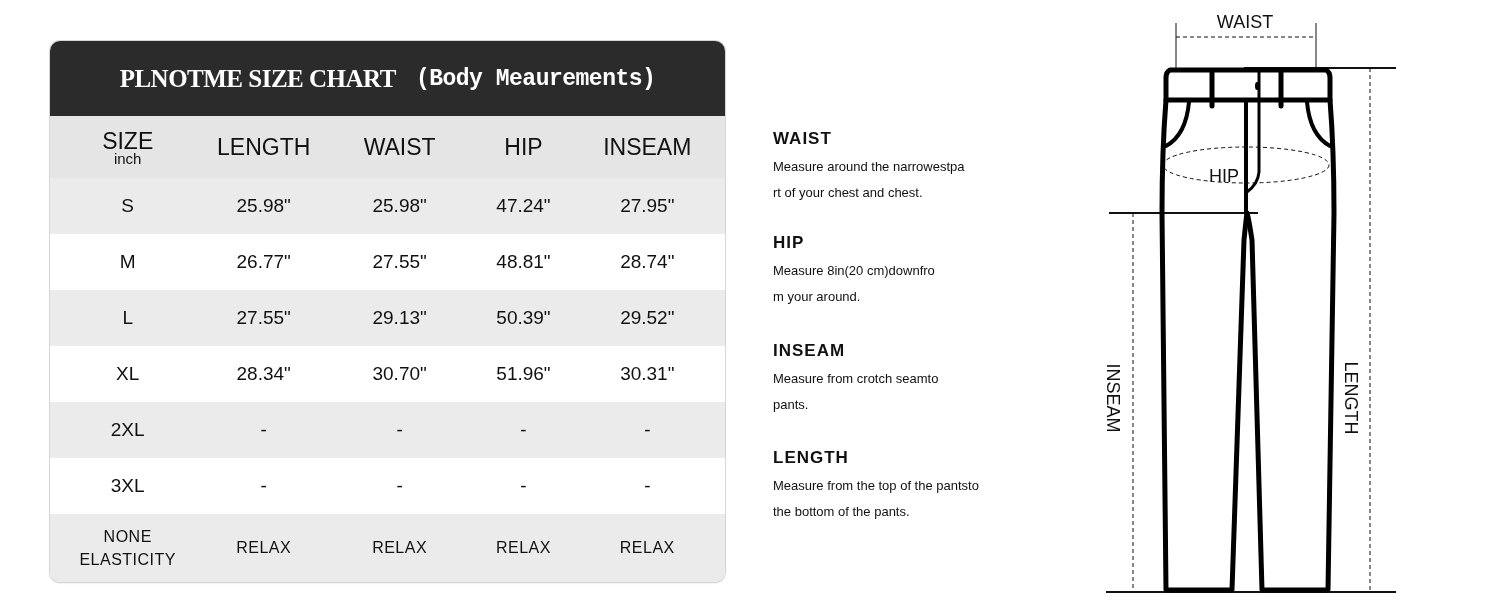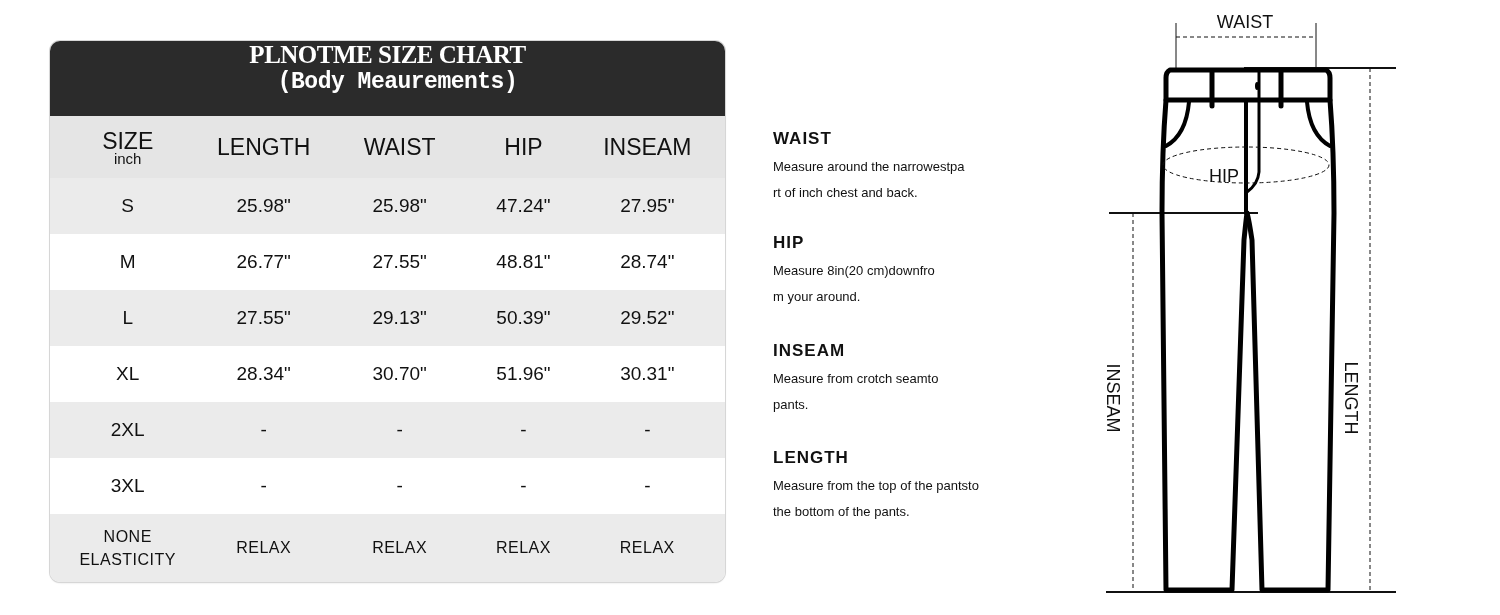--- a/index.html
+++ b/index.html
@@ -4,22 +4,22 @@
 <style>
   html, body { margin: 0; padding: 0; background: #ffffff; }
   body { width: 1500px; height: 615px; position: relative; overflow: hidden;
          font-family: "Liberation Sans", sans-serif; color: #111; }
 
   
   .card { position: absolute; left: 50px; top: 41px; width: 675px; height: 541px;
           border-radius: 10px; background: #fff; overflow: hidden;
           box-shadow: 0 0 0 1px #d6d6d6, 0 1px 2px rgba(0,0,0,0.15); }
   .card-title { height: 75px; background: #2b2b2b; color: #fff;
-                display: flex; align-items: center; justify-content: flex-start;
-                font-family: "Liberation Serif", serif; font-weight: bold; flex-direction: column; }
+                display: flex; align-items: center; justify-content: center;
+                font-family: "Liberation Serif", serif; font-weight: bold; }
   .card-title .main { font-size: 25px; letter-spacing: -0.5px; }
   .card-title .sub { font-size: 23px; margin-left: 20px; letter-spacing: -0.5px; font-family: Liberation Mono, monospace; }
 
   .row { display: flex; align-items: center; height: 56px; }
   .row.header { height: 62px; background: #e5e5e5; }
   .row.alt { background: #ebebeb; }
   .row.last { height: 68px; justify-content: center; }
   .cell { text-align: center; font-size: 19px; }
   .c0 { width: 160px; }
   .c1 { width: 120px; }
@@ -110,21 +110,21 @@
     </div>
     <div class="cell c1">RELAX</div>
     <div class="cell c2">RELAX</div>
     <div class="cell c3">RELAX</div>
     <div class="cell c4">RELAX</div>
   </div>
 </div>
 
 <div class="desc" style="top:129px;">
   <h3>WAIST</h3>
-  <p><span>Measure around the narrowestpa</span><br><span>rt of inch chest and back.</span></p>
+  <p><span>Measure around the narrowestpa</span><br><span>rt of your chest and chest.</span></p>
 </div>
 <div class="desc" style="top:233px;">
   <h3>HIP</h3>
   <p><span>Measure 8in(20 cm)downfro</span><br><span>m your around.</span></p>
 </div>
 <div class="desc" style="top:341px;">
   <h3>INSEAM</h3>
   <p><span>Measure from crotch seamto</span><br><span>pants.</span></p>
 </div>
 <div class="desc" style="top:448px;">

